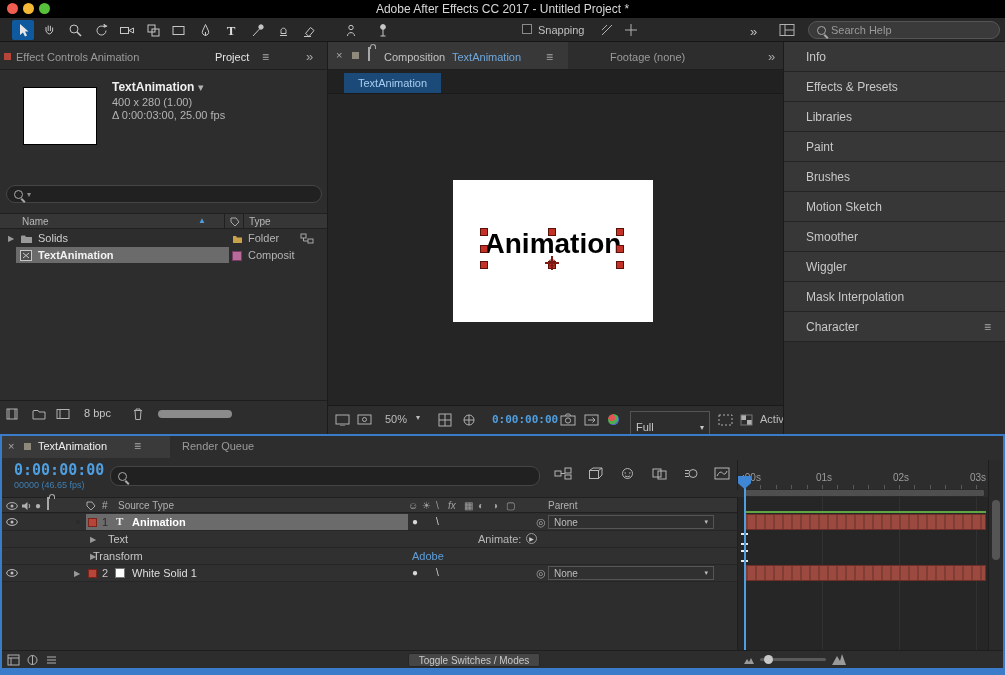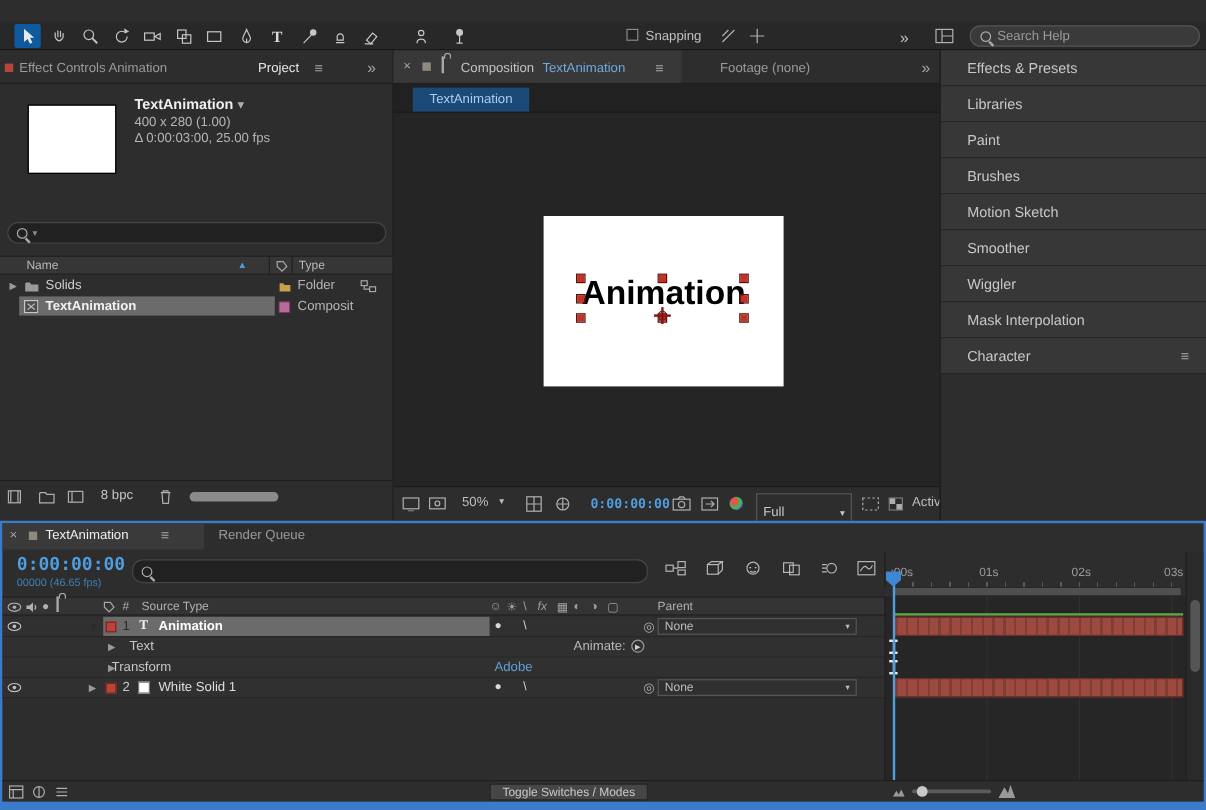--- a/index.html
+++ b/index.html
@@ -93,20 +93,26 @@
   .sw{position:absolute;top:2px;color:#9f9f9f;font-size:10px}
   .lock{position:relative;width:8px;height:6px;border:1px solid #a8a8a8;margin-top:4px}
   .lock:before{content:"";position:absolute;left:1px;top:-4px;width:4px;height:4px;border:1px solid #a8a8a8;border-bottom:none;border-radius:3px 3px 0 0}
   .mountain{fill:#9a9a9a}
 </style>
 </head>
 <body>
 
 <div class="app">
 
+  <div class="titlebar">
+    <span class="light" style="left:7px;background:#f25d51"></span>
+    <span class="light" style="left:23px;background:#f5b935"></span>
+    <span class="light" style="left:39px;background:#58c13c"></span>
+    <div class="win-title">Adobe After Effects CC 2017 - Untitled Project *</div>
+  </div>
 
   <div class="toolbar">
     <span class="tool selected" style="left:12px">
       <svg width="14" height="15">
           <path d="M4 1 L4 12 L7 9.5 L9 13.5 L11 12.5 L9 8.5 L12.5 8.5 Z" fill="#e8e8e8"></path>
         </svg>
       </span>
     <span class="tool" style="left:38px">
       <svg width="15" height="15" stroke="#c6c6c6" fill="none">
           <path d="M4 8 V4 M6.2 8 V2.5 M8.4 8 V2.8 M10.6 8 V4.5 M4 8 q3.3 6 6.6 0"></path>
@@ -301,21 +307,21 @@
 
   <div class="center-panel">
     <div class="tabbar">
       <span class="abs" style="left:0;top:0;width:240px;height:27px;background:#383838"></span>
       <span class="abs" style="left:8px;top:7px;color:#a8a8a8">×</span>
       <span class="chip" style="left:24px;top:10px;background:#8f897b"></span>
       <span class="abs lock" style="left:40px;top:6px"></span>
       <span class="abs" style="left:56px;top:9px;color:#c2c2c2">Composition</span>
       <span class="abs" style="left:124px;top:9px;color:#6fa8dc">TextAnimation</span>
       <span class="abs menu-glyph" style="left:218px;top:8px">≡</span>
-      <span class="abs" style="left:272px;top:9px;color:#9a9a9a">Footage (none)</span>
+      <span class="abs" style="left:282px;top:9px;color:#9a9a9a">Footage (none)</span>
       <span class="abs" style="left:440px;top:7px;font-size:13px;color:#a8a8a8">»</span>
     </div>
 
     <div class="viewer-tabs">
       <span class="comp-tab">TextAnimation</span>
     </div>
 
     <div class="canvas">
       <div class="comp-frame">
         <div class="comp-text">Animation</div>
@@ -388,20 +394,23 @@
             <rect x="1" y="1" width="5" height="5"></rect>
             <rect x="7" y="6" width="5" height="5"></rect>
           </g>
           <rect x="1" y="1" width="11" height="10" fill="none" stroke="#777"></rect>
         </svg>
       <span class="vb-item" style="left:432px">Activ</span>
     </div>
   </div>
 
   <div class="right-panel">
+    <div class="rp-item">
+        <span>Info</span>
+      </div>
     <div class="rp-item">
         <span>Effects &amp; Presets</span>
       </div>
     <div class="rp-item">
         <span>Libraries</span>
       </div>
     <div class="rp-item">
         <span>Paint</span>
       </div>
     <div class="rp-item">

